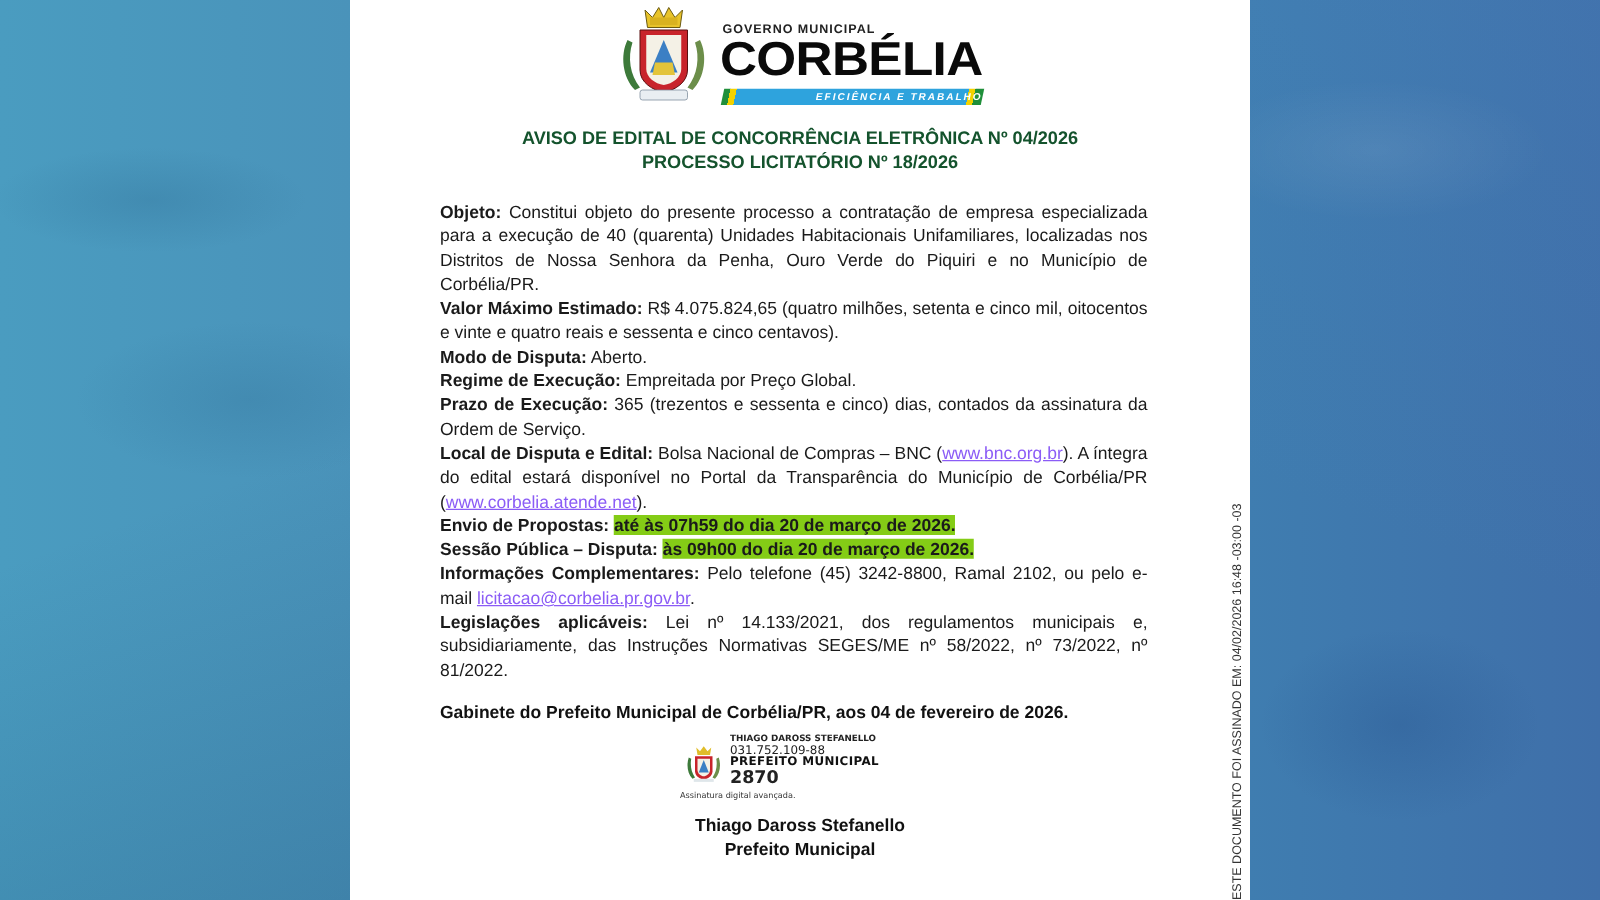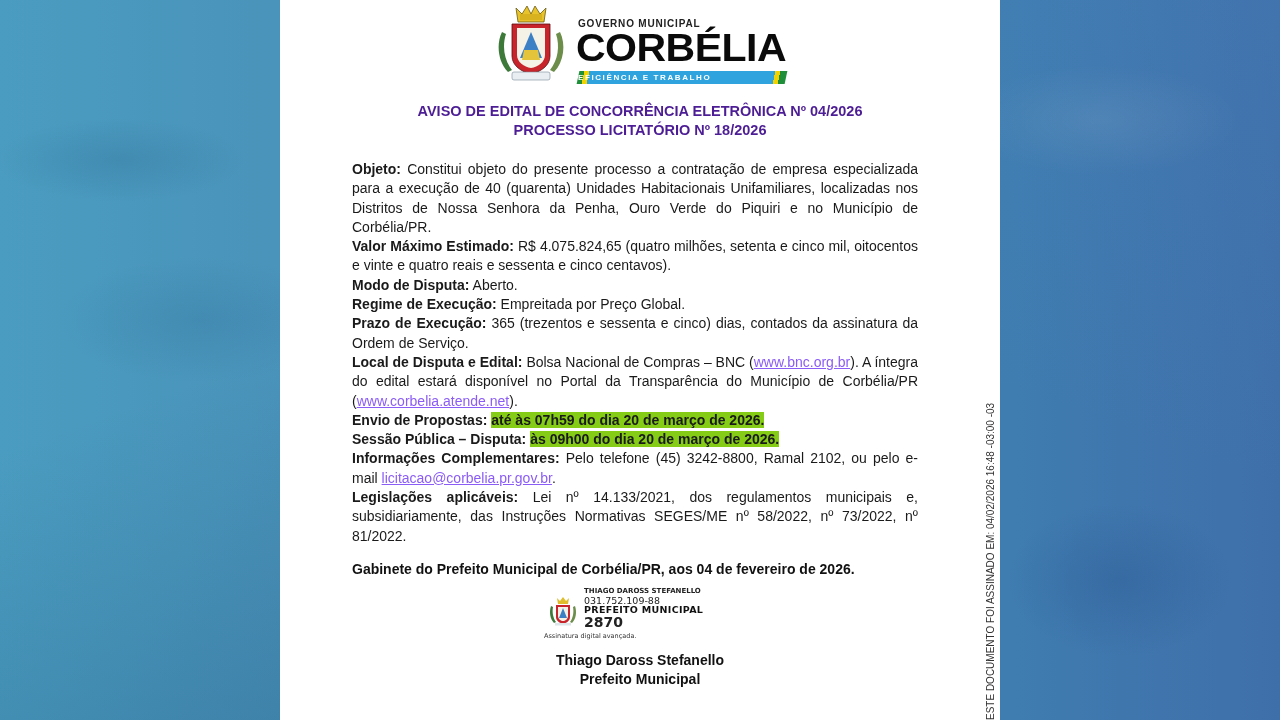--- a/index.html
+++ b/index.html
@@ -28,25 +28,25 @@
     .crest { position: absolute; left: 0; top: 0; width: 74px; height: 80px; }
     .brand-small { position: absolute; left: 84px; top: 14px; font-size: 10px; font-weight: bold; letter-spacing: 0.8px; color: #222; }
     .brand-big { position: absolute; left: 82px; top: 24px; font-size: 38px; font-weight: 900; color: #0a0a0a; letter-spacing: -0.5px; font-family: "Liberation Sans", sans-serif; line-height: 40px; transform: scaleX(1.08); transform-origin: left; }
     .tagline-bar {
       position: absolute; left: 84px; top: 67px; width: 208px; height: 13px;
       background: linear-gradient(90deg, #1f8f3a 0 5px, #f2d200 5px 10px, #2ea3dd 10px 196px, #f2d200 196px 201px, #1f8f3a 201px);
       transform: skewX(-12deg);
     }
     .tagline {
       position: absolute; left: 84px; top: 67px; width: 208px; height: 13px;
-      text-align: left; color: #ffffff; font-size: 8px; font-weight: bold; letter-spacing: 1.6px; line-height: 13px;
+      text-align: right; color: #ffffff; font-size: 8px; font-weight: bold; font-style: italic; letter-spacing: 1.6px; line-height: 13px;
     }
 
     
-    .title { position: absolute; left: 0; width: 720px; text-align: center; font-weight: bold; font-size: 14.5px; color: #4c1d95; }
+    .title { position: absolute; left: 0; width: 720px; text-align: center; font-weight: bold; font-size: 14.5px; color: #14532d; }
     .title1 { top: 103px; }
     .title2 { top: 122px; }
 
     
     .body {
       position: absolute; left: 72px; top: 160px; width: 566px;
       font-size: 14px; line-height: 19.3px; color: #1a1a1a; text-align: justify;
     }
     .body p { margin: 0; }
     .lbl { font-weight: bold; }

